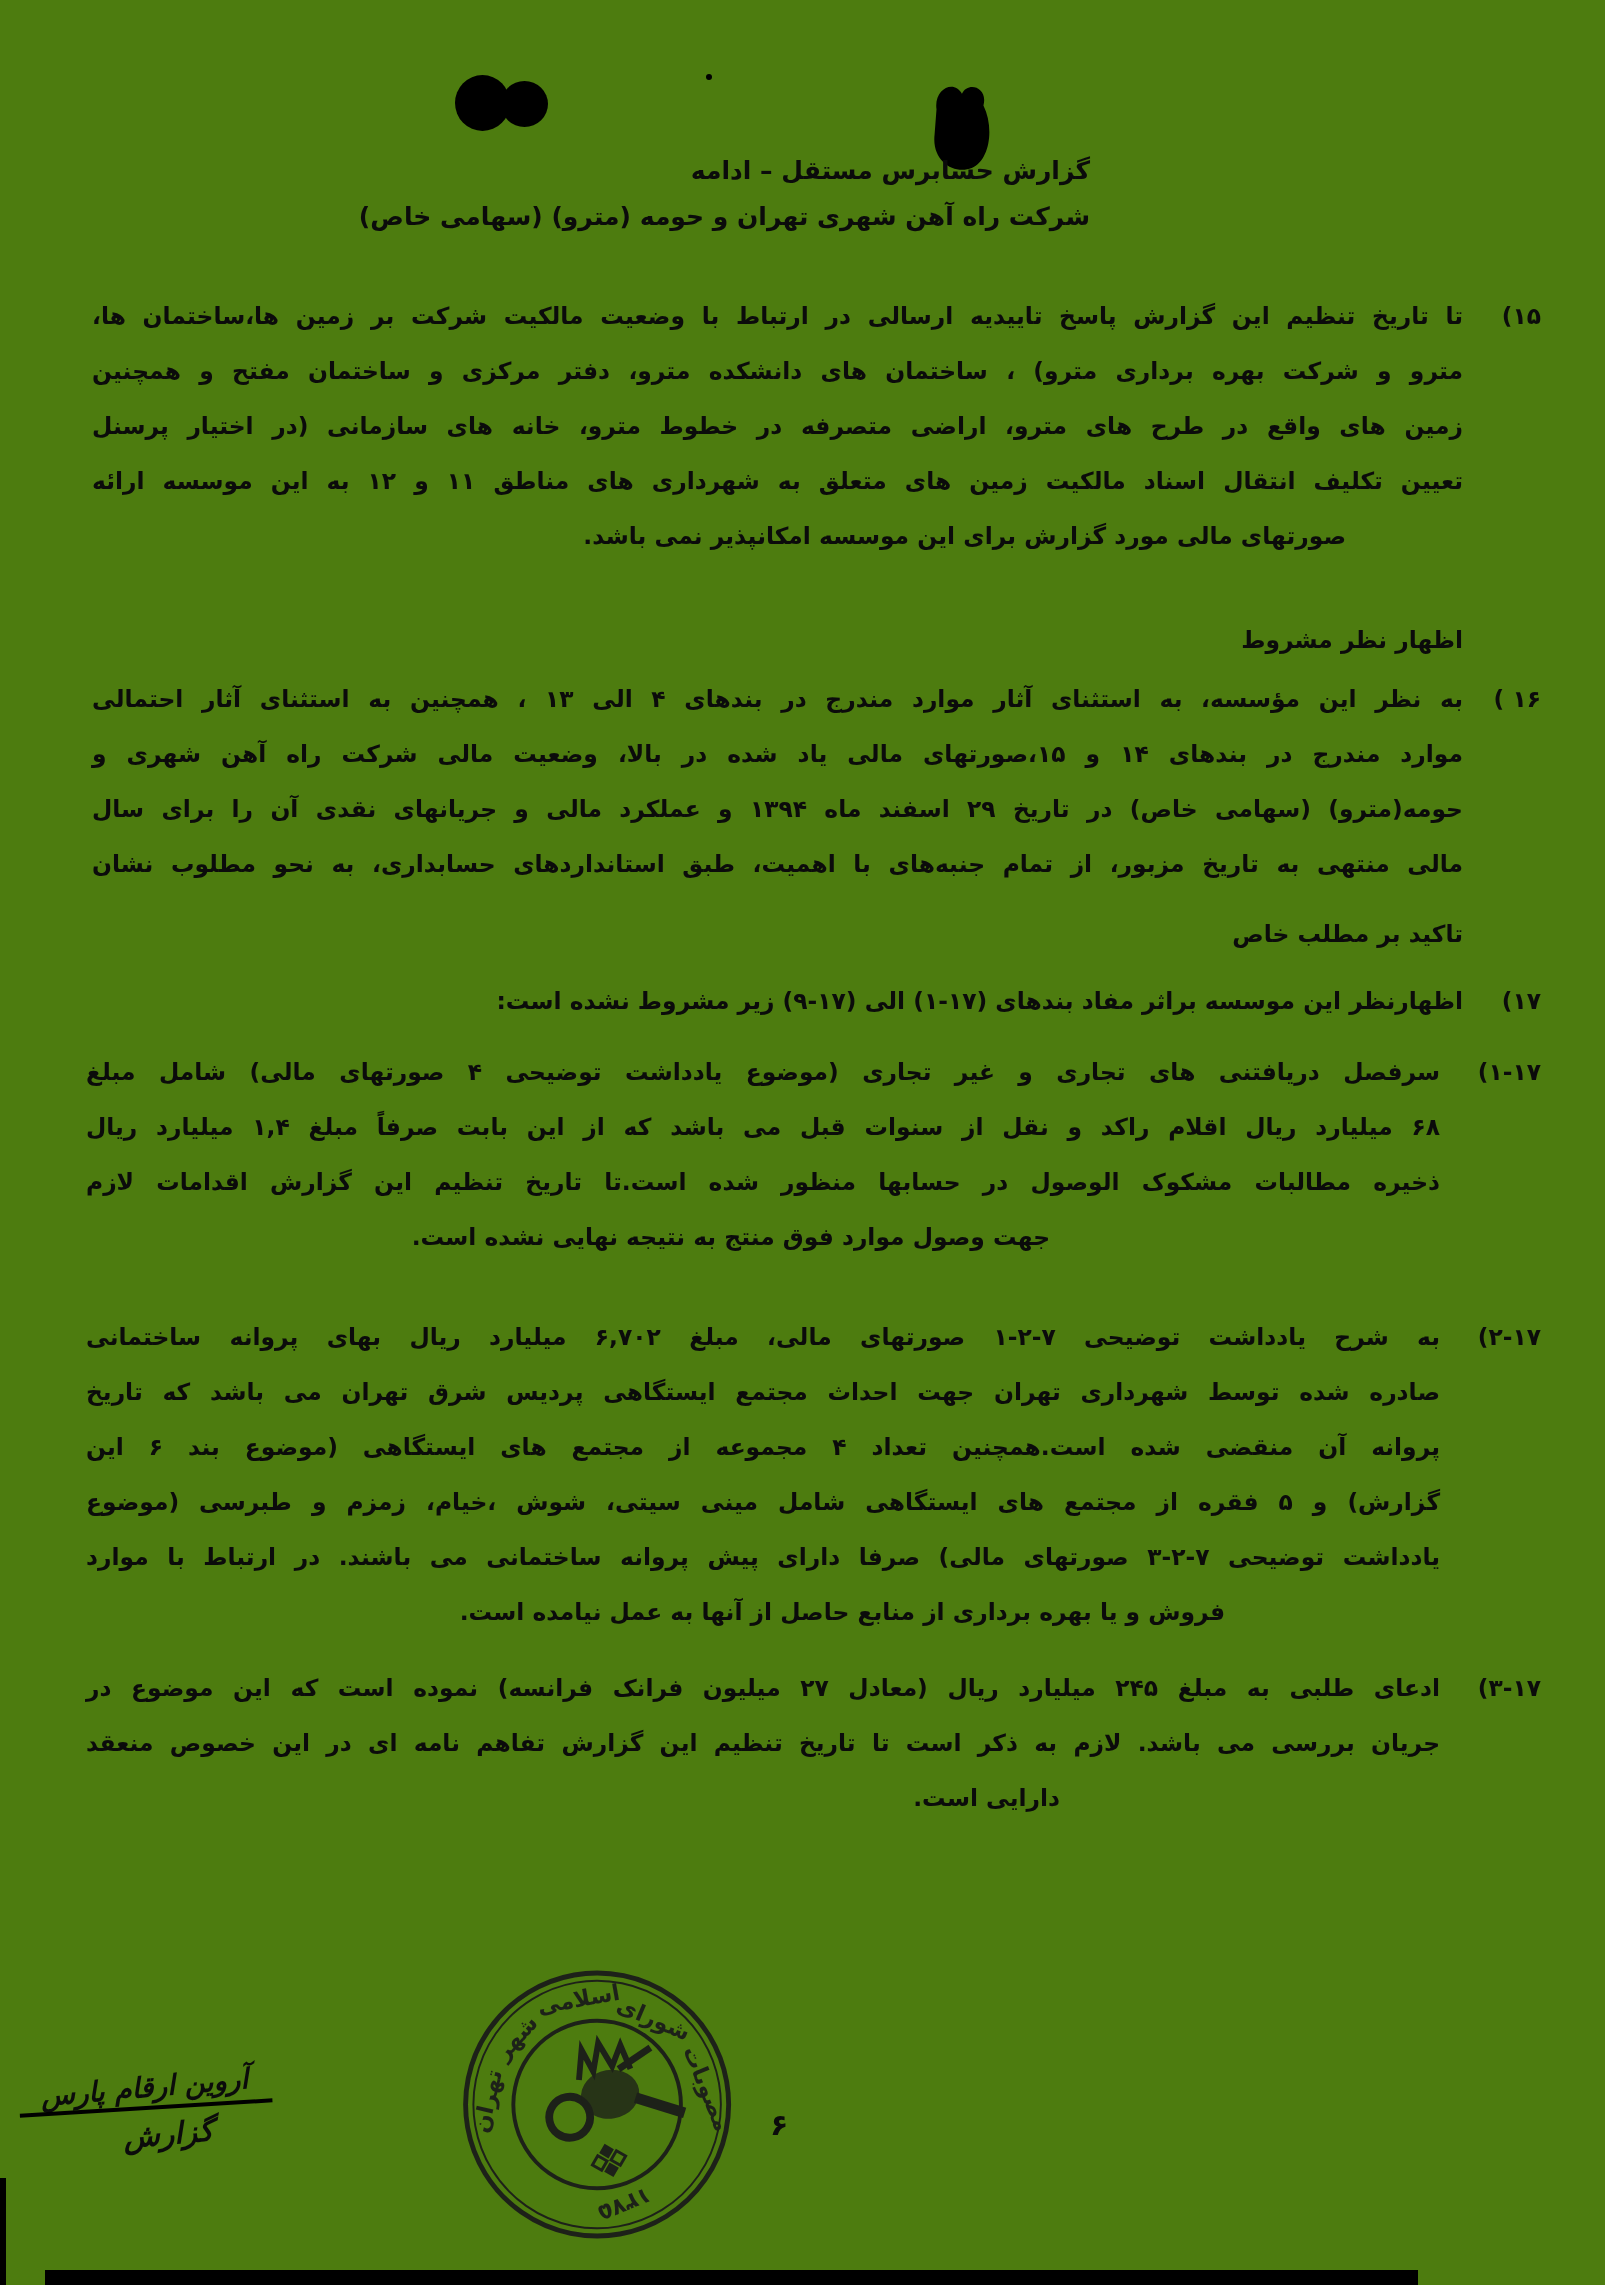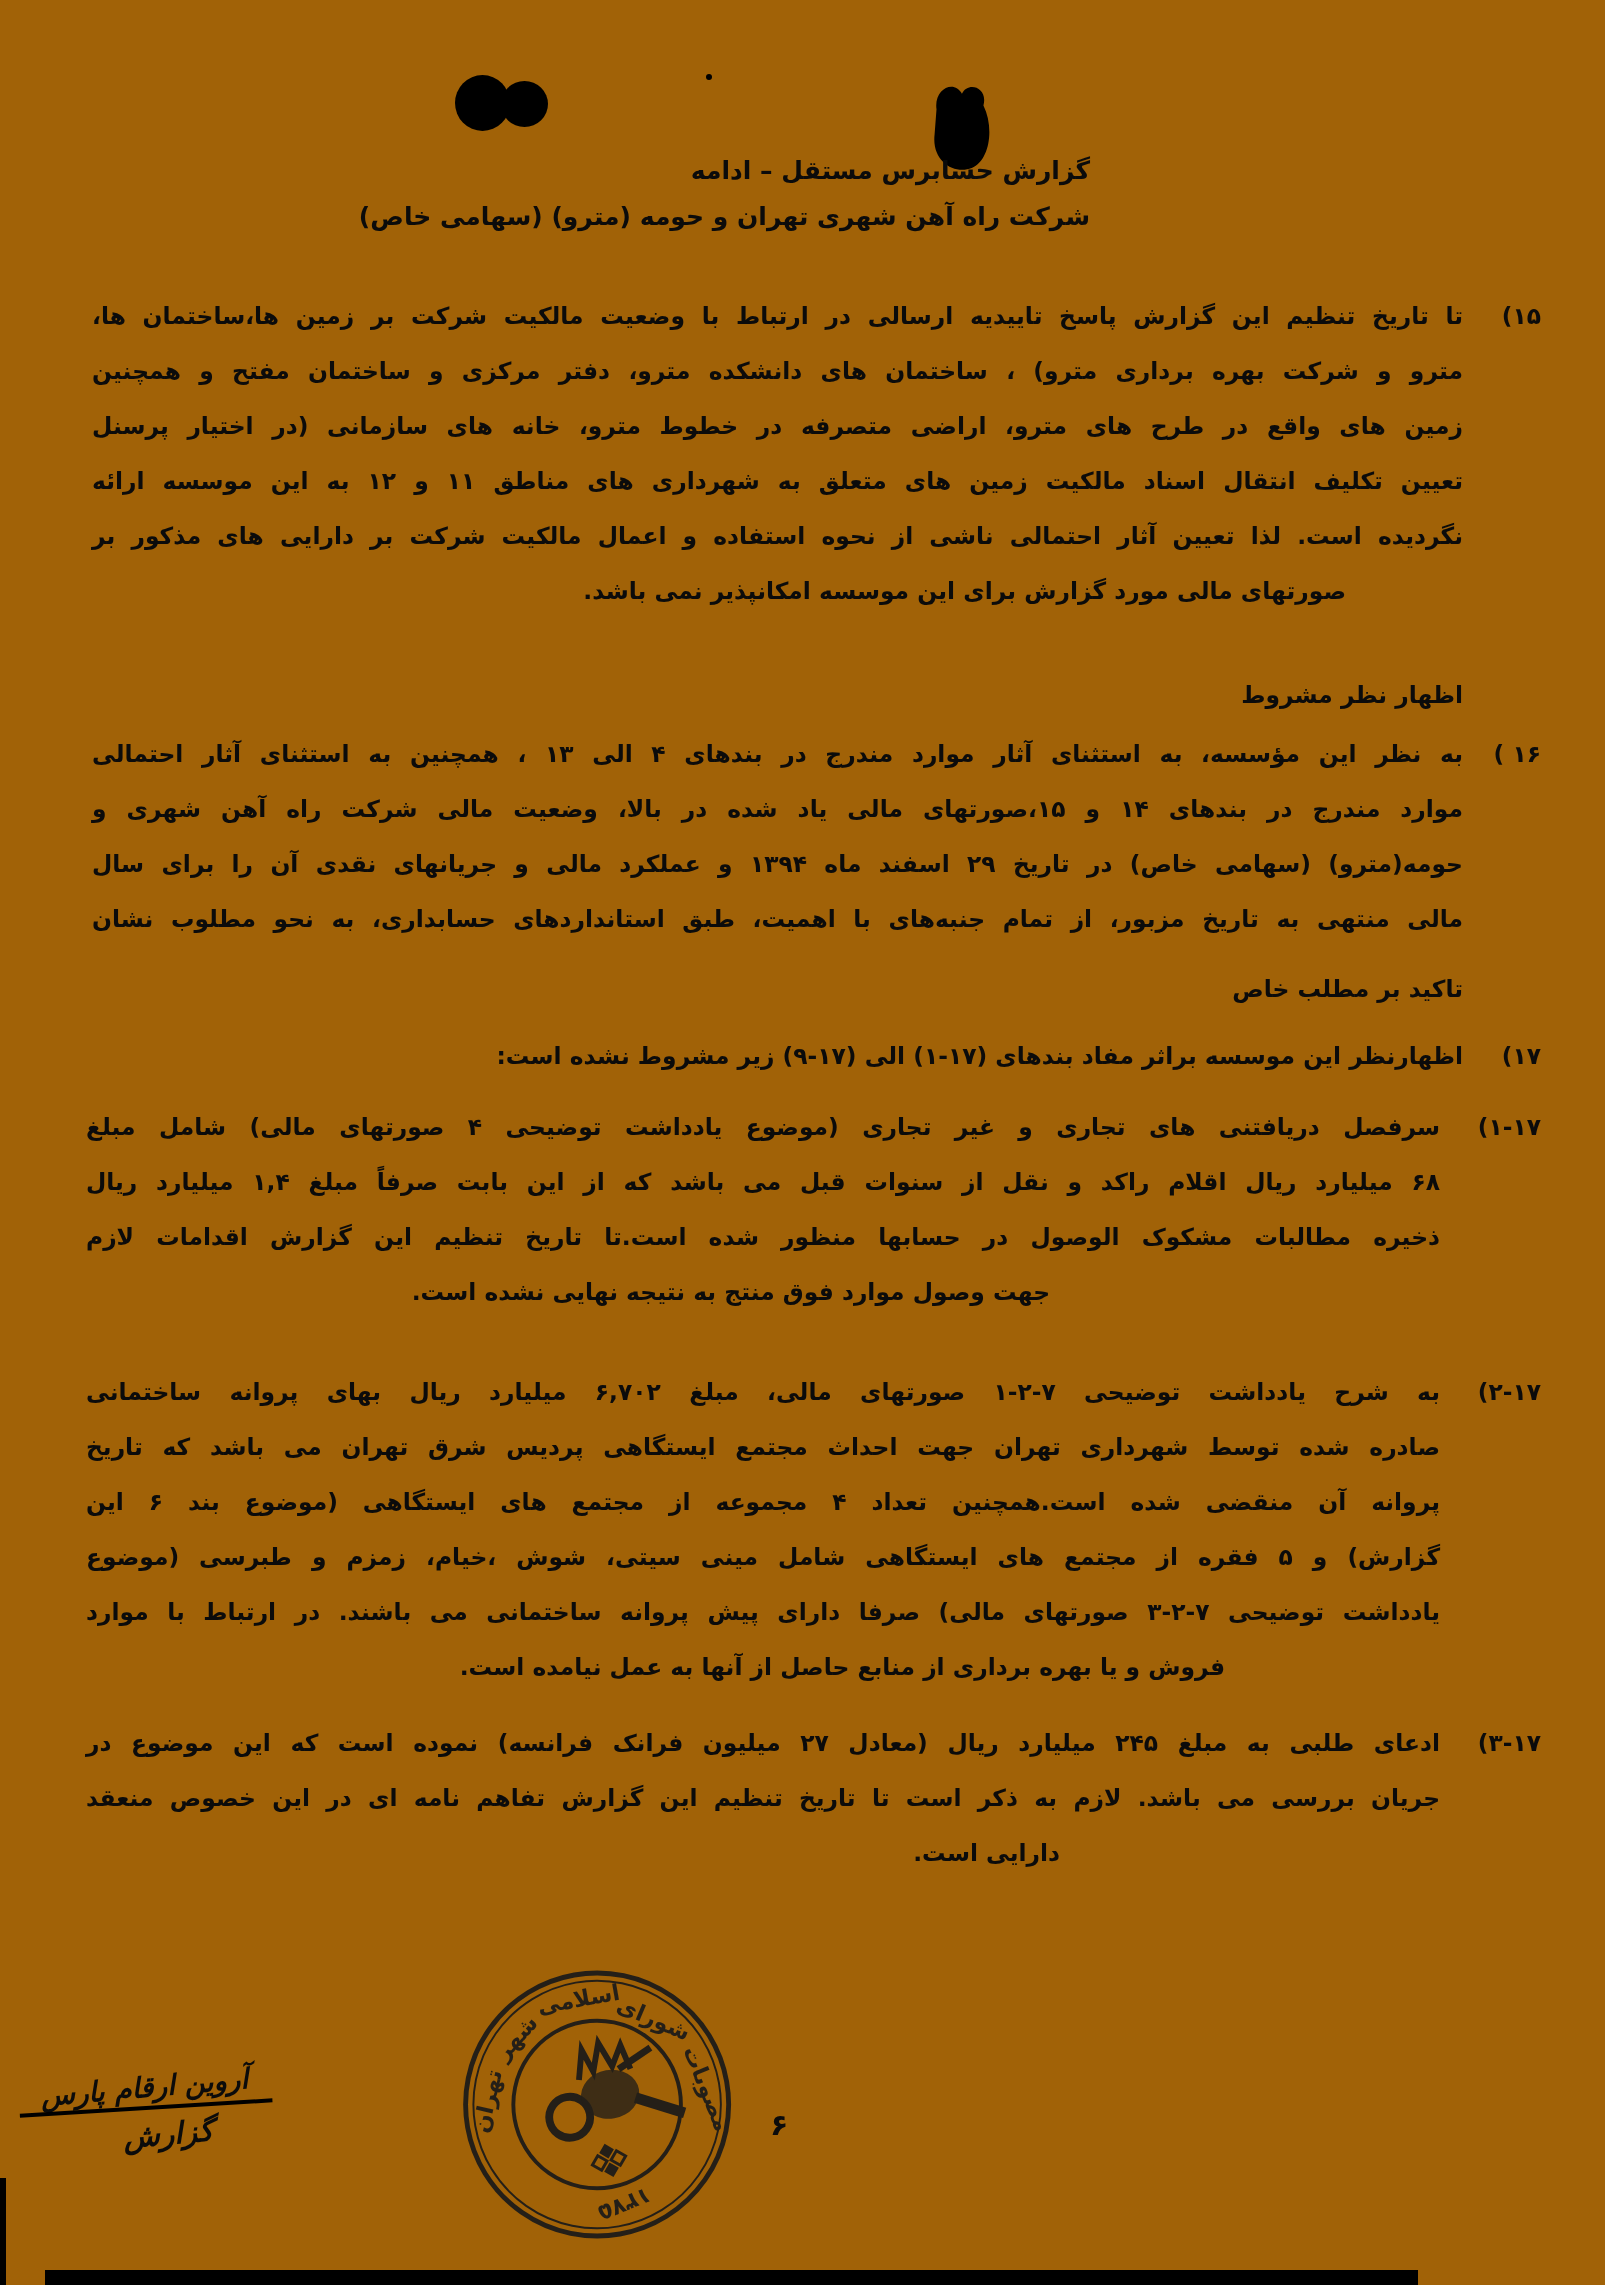--- a/index.html
+++ b/index.html
@@ -1,17 +1,17 @@
 <!DOCTYPE html>
 <html lang="fa" dir="rtl"><head>
 <meta charset="utf-8">
 <style>
   html,body{margin:0;padding:0;background:#777;}
   .page{
-    position:relative;width:1605px;height:2285px;background:#a16207;
+    position:relative;width:1605px;height:2285px;background:#4d7c0f;
     font-family:"DejaVu Sans",sans-serif;font-weight:bold;color:#0b0b0b;
     overflow:hidden;direction:rtl;margin:0 auto;
   }
   
   .doc-header{position:absolute;top:148px;right:515px;text-align:right;font-size:25px;line-height:46px;white-space:nowrap;}
   
   .dot{position:absolute;background:#000;border-radius:50%;}
   .dot1{left:455px;top:75px;width:55px;height:56px;}
   .dot2{left:501px;top:81px;width:47px;height:46px;}
   .speck{left:706px;top:74px;width:5.9px;height:5.9px;}
@@ -57,21 +57,20 @@
 
   <div class="body-col">
 
     <div class="para main">
       <span class="pnum">۱۵)</span>
       <div class="plines">
         <div class="jline">تا تاریخ تنظیم این گزارش پاسخ تاییدیه ارسالی در ارتباط با وضعیت مالکیت شرکت بر زمین ها،ساختمان ها،</div>
         <div class="jline">مترو و شرکت بهره برداری مترو) ، ساختمان های دانشکده مترو، دفتر مرکزی و ساختمان مفتح و همچنین</div>
         <div class="jline">زمین های واقع در طرح های مترو، اراضی متصرفه در خطوط مترو، خانه های سازمانی (در اختیار پرسنل</div>
         <div class="jline">تعیین تکلیف انتقال اسناد مالکیت زمین های متعلق به شهرداری های مناطق ۱۱ و ۱۲ به این موسسه ارائه</div>
-        <div class="jline">نگردیده است. لذا تعیین آثار احتمالی ناشی از نحوه استفاده و اعمال مالکیت شرکت بر دارایی های مذکور بر</div>
         <div class="lline" style="padding-right:117px;">صورتهای مالی مورد گزارش برای این موسسه امکانپذیر نمی باشد.</div>
       </div>
     </div>
 
     <div class="heading mt1">اظهار نظر مشروط</div>
 
     <div class="para main mt2">
       <span class="pnum">۱۶ )</span>
       <div class="plines">
         <div class="jline">به نظر این مؤسسه، به استثنای آثار موارد مندرج در بندهای ۴ الی ۱۳ ، همچنین به استثنای آثار احتمالی</div>

